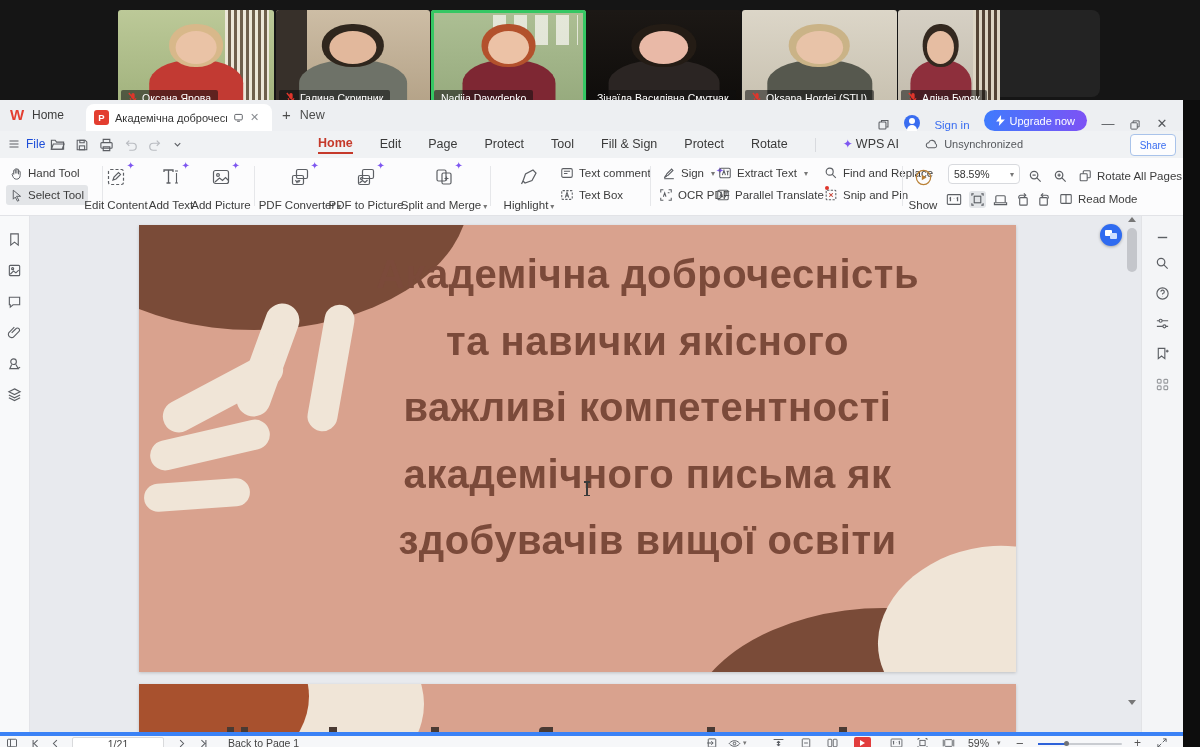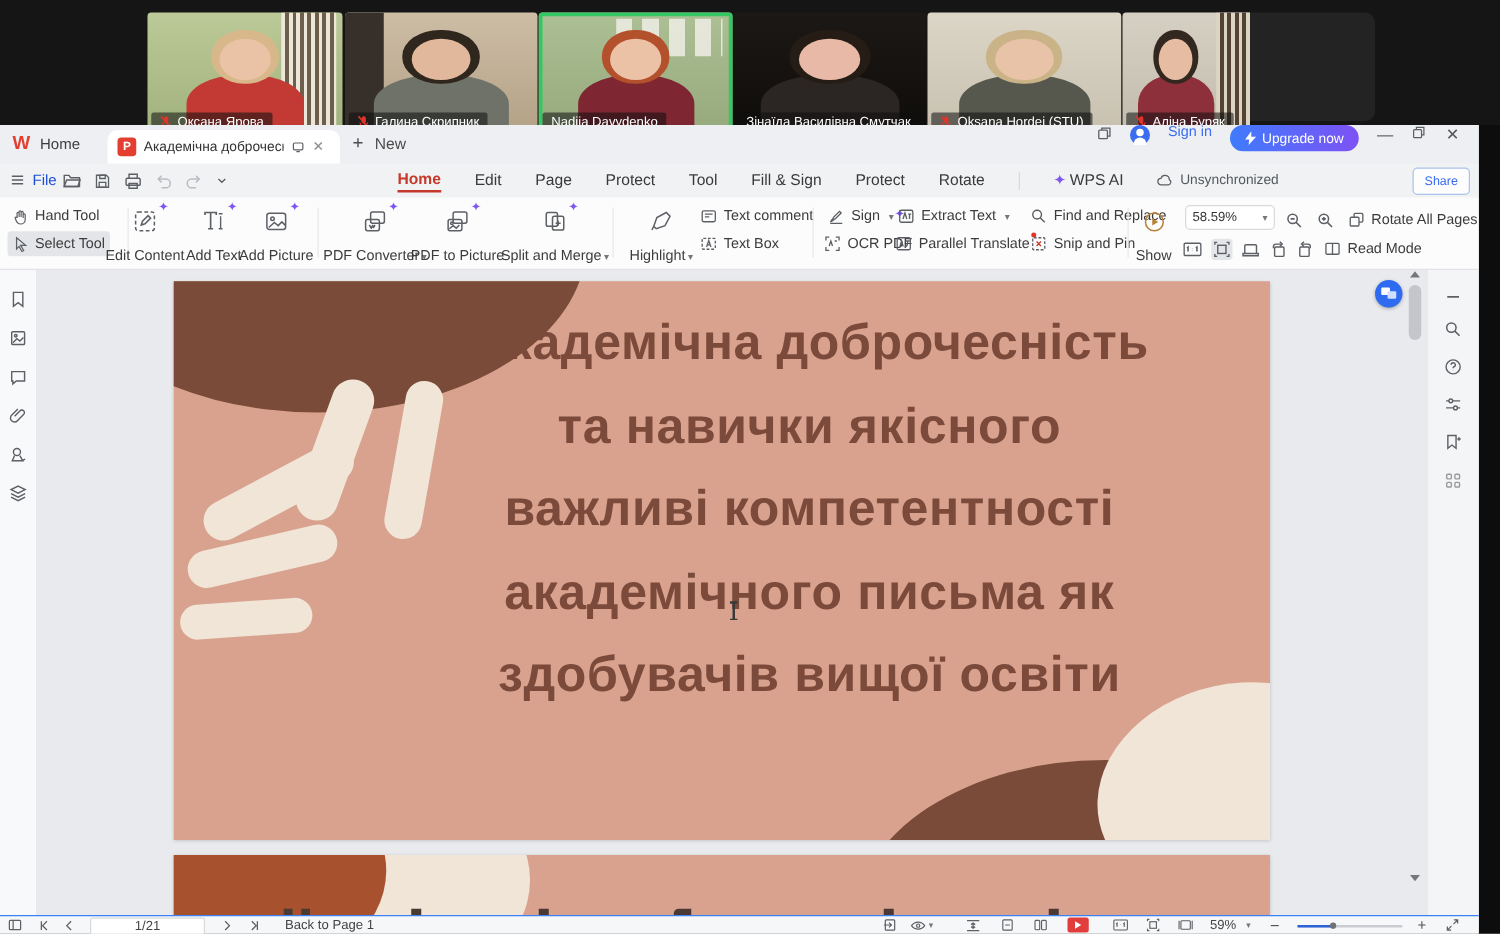--- a/index.html
+++ b/index.html
@@ -43,21 +43,21 @@
   #tabbar{left:0;top:0;width:1183px;height:31px;background:#edeff2}
   .wlogo{left:10px;top:6px;font-size:15px;font-weight:bold;color:#e33e30}
   .hometab{left:32px;top:8px;font-size:12px;color:#3c3c3c}
   #doctab{left:86px;top:4px;width:186px;height:27px;background:#fff;border-radius:8px 8px 0 0;display:flex;align-items:center;padding:0 8px;box-sizing:border-box;gap:6px}
   .pdficon{width:15px;height:15px;background:#e33e30;border-radius:3px;color:#fff;font-size:9.5px;font-weight:bold;
            display:flex;align-items:center;justify-content:center;flex:0 0 auto}
   #doctab .ttl{font-size:11px;color:#333;white-space:nowrap;overflow:hidden;text-overflow:clip;max-width:112px}
   .tiny{font-size:11px;color:#8a8d92}
   .plusnew{left:282px;top:8px;font-size:12.5px;color:#4c4c4c;display:flex;gap:9px;align-items:center}
   .plusnew .p{font-size:15px;line-height:12px}
-  .tbright{right:14px;top:0;height:31px;display:flex;align-items:flex-start;gap:14px}
+  .tbright{right:14px;top:0;height:31px;display:flex;align-items:flex-end;gap:14px}
   .avatar{width:16px;height:16px;border-radius:50%;background:#3a6df0;position:relative}
   .avatar::before{content:"";position:absolute;left:5px;top:3px;width:6px;height:6px;border-radius:50%;background:#fff}
   .avatar::after{content:"";position:absolute;left:3px;top:9.5px;width:10px;height:6px;border-radius:5px 5px 0 0;background:#fff}
   .signin{font-size:11.5px;color:#3a6df0}
   .pill{height:21px;padding:0 12px;border-radius:11px;background:linear-gradient(90deg,#3f7bfd,#7d52f5);
         color:#fff;font-size:11px;display:flex;align-items:center;gap:5px}
   .winctl{font-size:13px;color:#55585c;width:14px;text-align:center}
 
   #menubar{left:0;top:31px;width:1183px;height:27px;background:#f0f2f4}
   .filebtn{left:8px;top:6px;display:flex;align-items:center;gap:6px;font-size:12px;color:#1d4ed8}
@@ -105,21 +105,21 @@
   .ibeam::after{bottom:0}
   .ltop{position:absolute;bottom:0;height:5px;background:#4a3a33}
 
   #vscroll{left:1127px;top:128px;width:10px;height:44px;background:#c4c6cb;border-radius:5px}
   .scrollup{left:1128px;top:117px;width:0;height:0;border-left:4px solid transparent;border-right:4px solid transparent;border-bottom:5px solid #777}
   .scrolldn{left:1128px;top:600px;width:0;height:0;border-left:4px solid transparent;border-right:4px solid transparent;border-top:5px solid #777}
   #aibadge{left:1100px;top:124px;width:22px;height:22px;border-radius:50%;background:#2f6bf0;box-shadow:0 1px 3px rgba(0,0,0,.3)}
   #aibadge i{position:absolute;background:#fff;border-radius:1px}
 
   
-  #statusbar{left:0;top:632px;width:1183px;height:15px;background:#f6f7f9;border-top:1px solid #3b82f6;box-sizing:border-box;font-size:10.5px;color:#444}
+  #statusbar{left:0;top:632px;width:1183px;height:15px;background:#f6f7f9;border-top:4px solid #3b82f6;box-sizing:border-box;font-size:10.5px;color:#444}
   #statusbar .si{position:absolute;top:1px;display:flex;align-items:center;height:12px}
   .pagefield{left:72px;width:90px;background:#fff;border:1px solid #d9dadc;border-radius:2px;justify-content:center}
   .playbtn{left:854px;width:17px;height:11px;background:#e23d3d;border-radius:2px;justify-content:center}
   .playbtn b{width:0;height:0;border-left:5px solid #fff;border-top:3.5px solid transparent;border-bottom:3.5px solid transparent}
   .ztrack{left:1038px;top:6.5px;width:84px;height:2px;background:#c9ccd1;border-radius:1px;position:absolute}
   .zfill{position:absolute;left:0;top:0;height:2px;width:28px;background:#2e62d9}
   .zknob{position:absolute;left:26px;top:-1.5px;width:5px;height:5px;border-radius:50%;background:#6f7277}
 </style>
 </head>
 <body>

